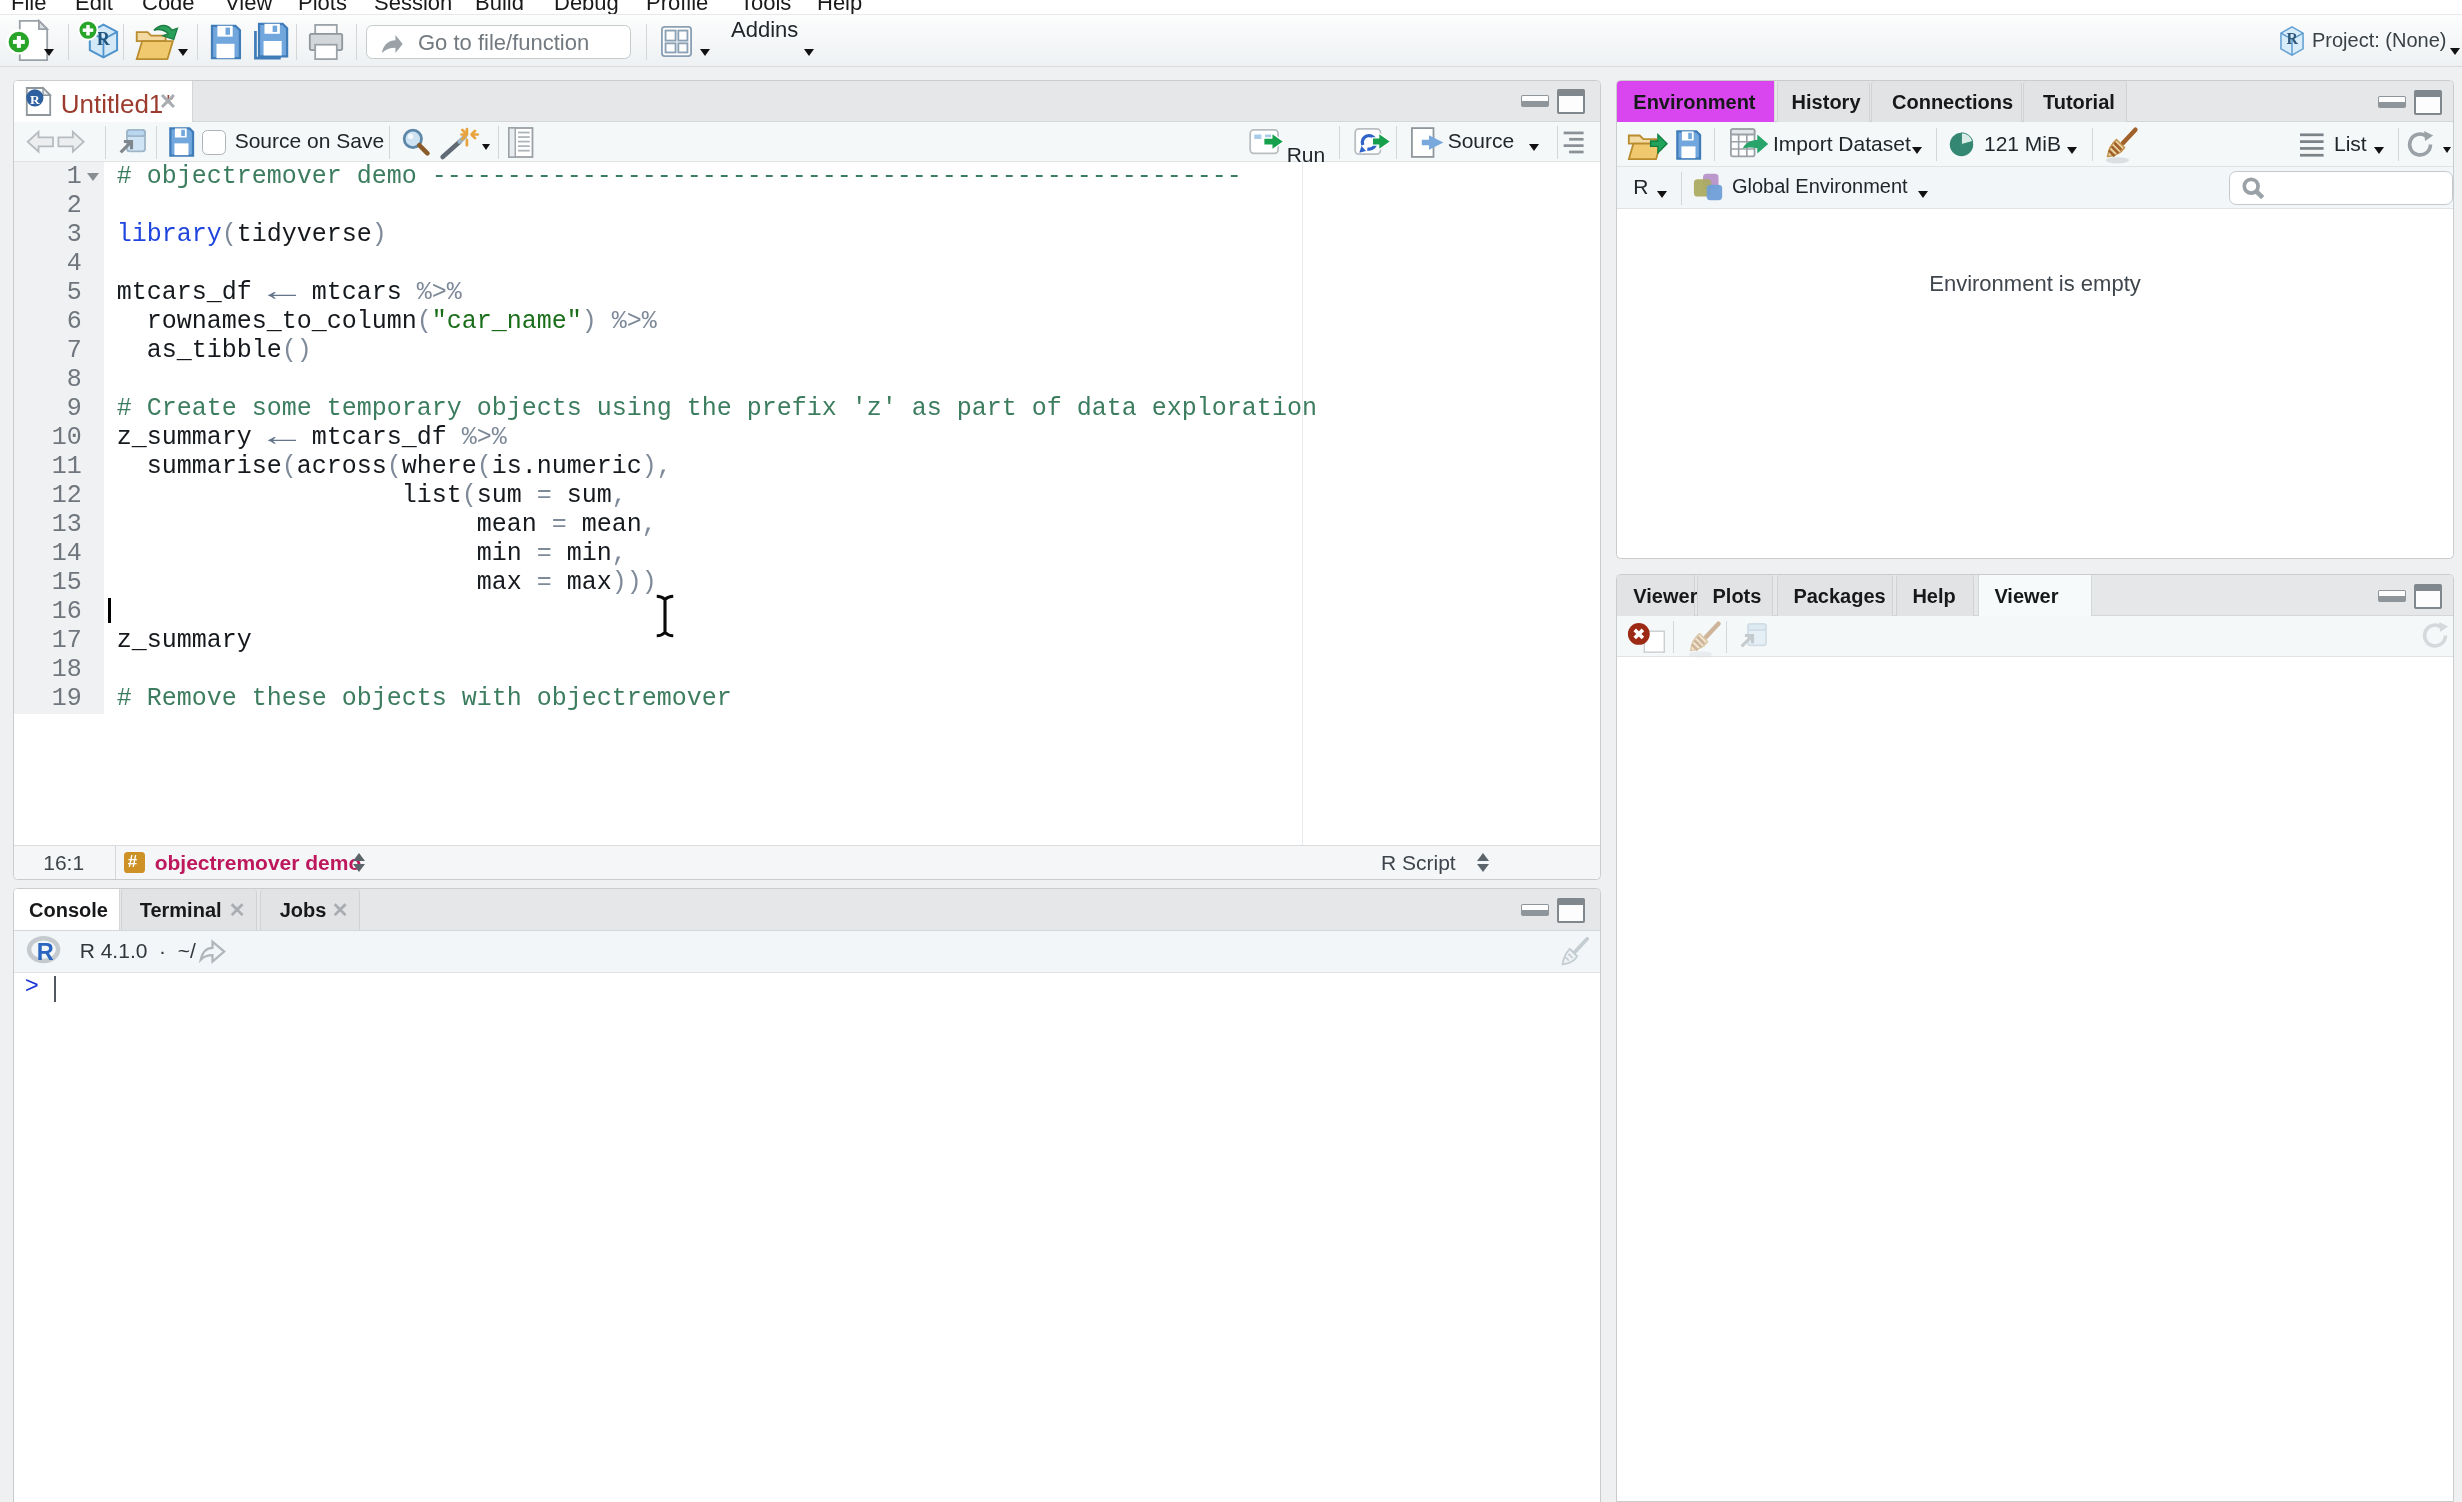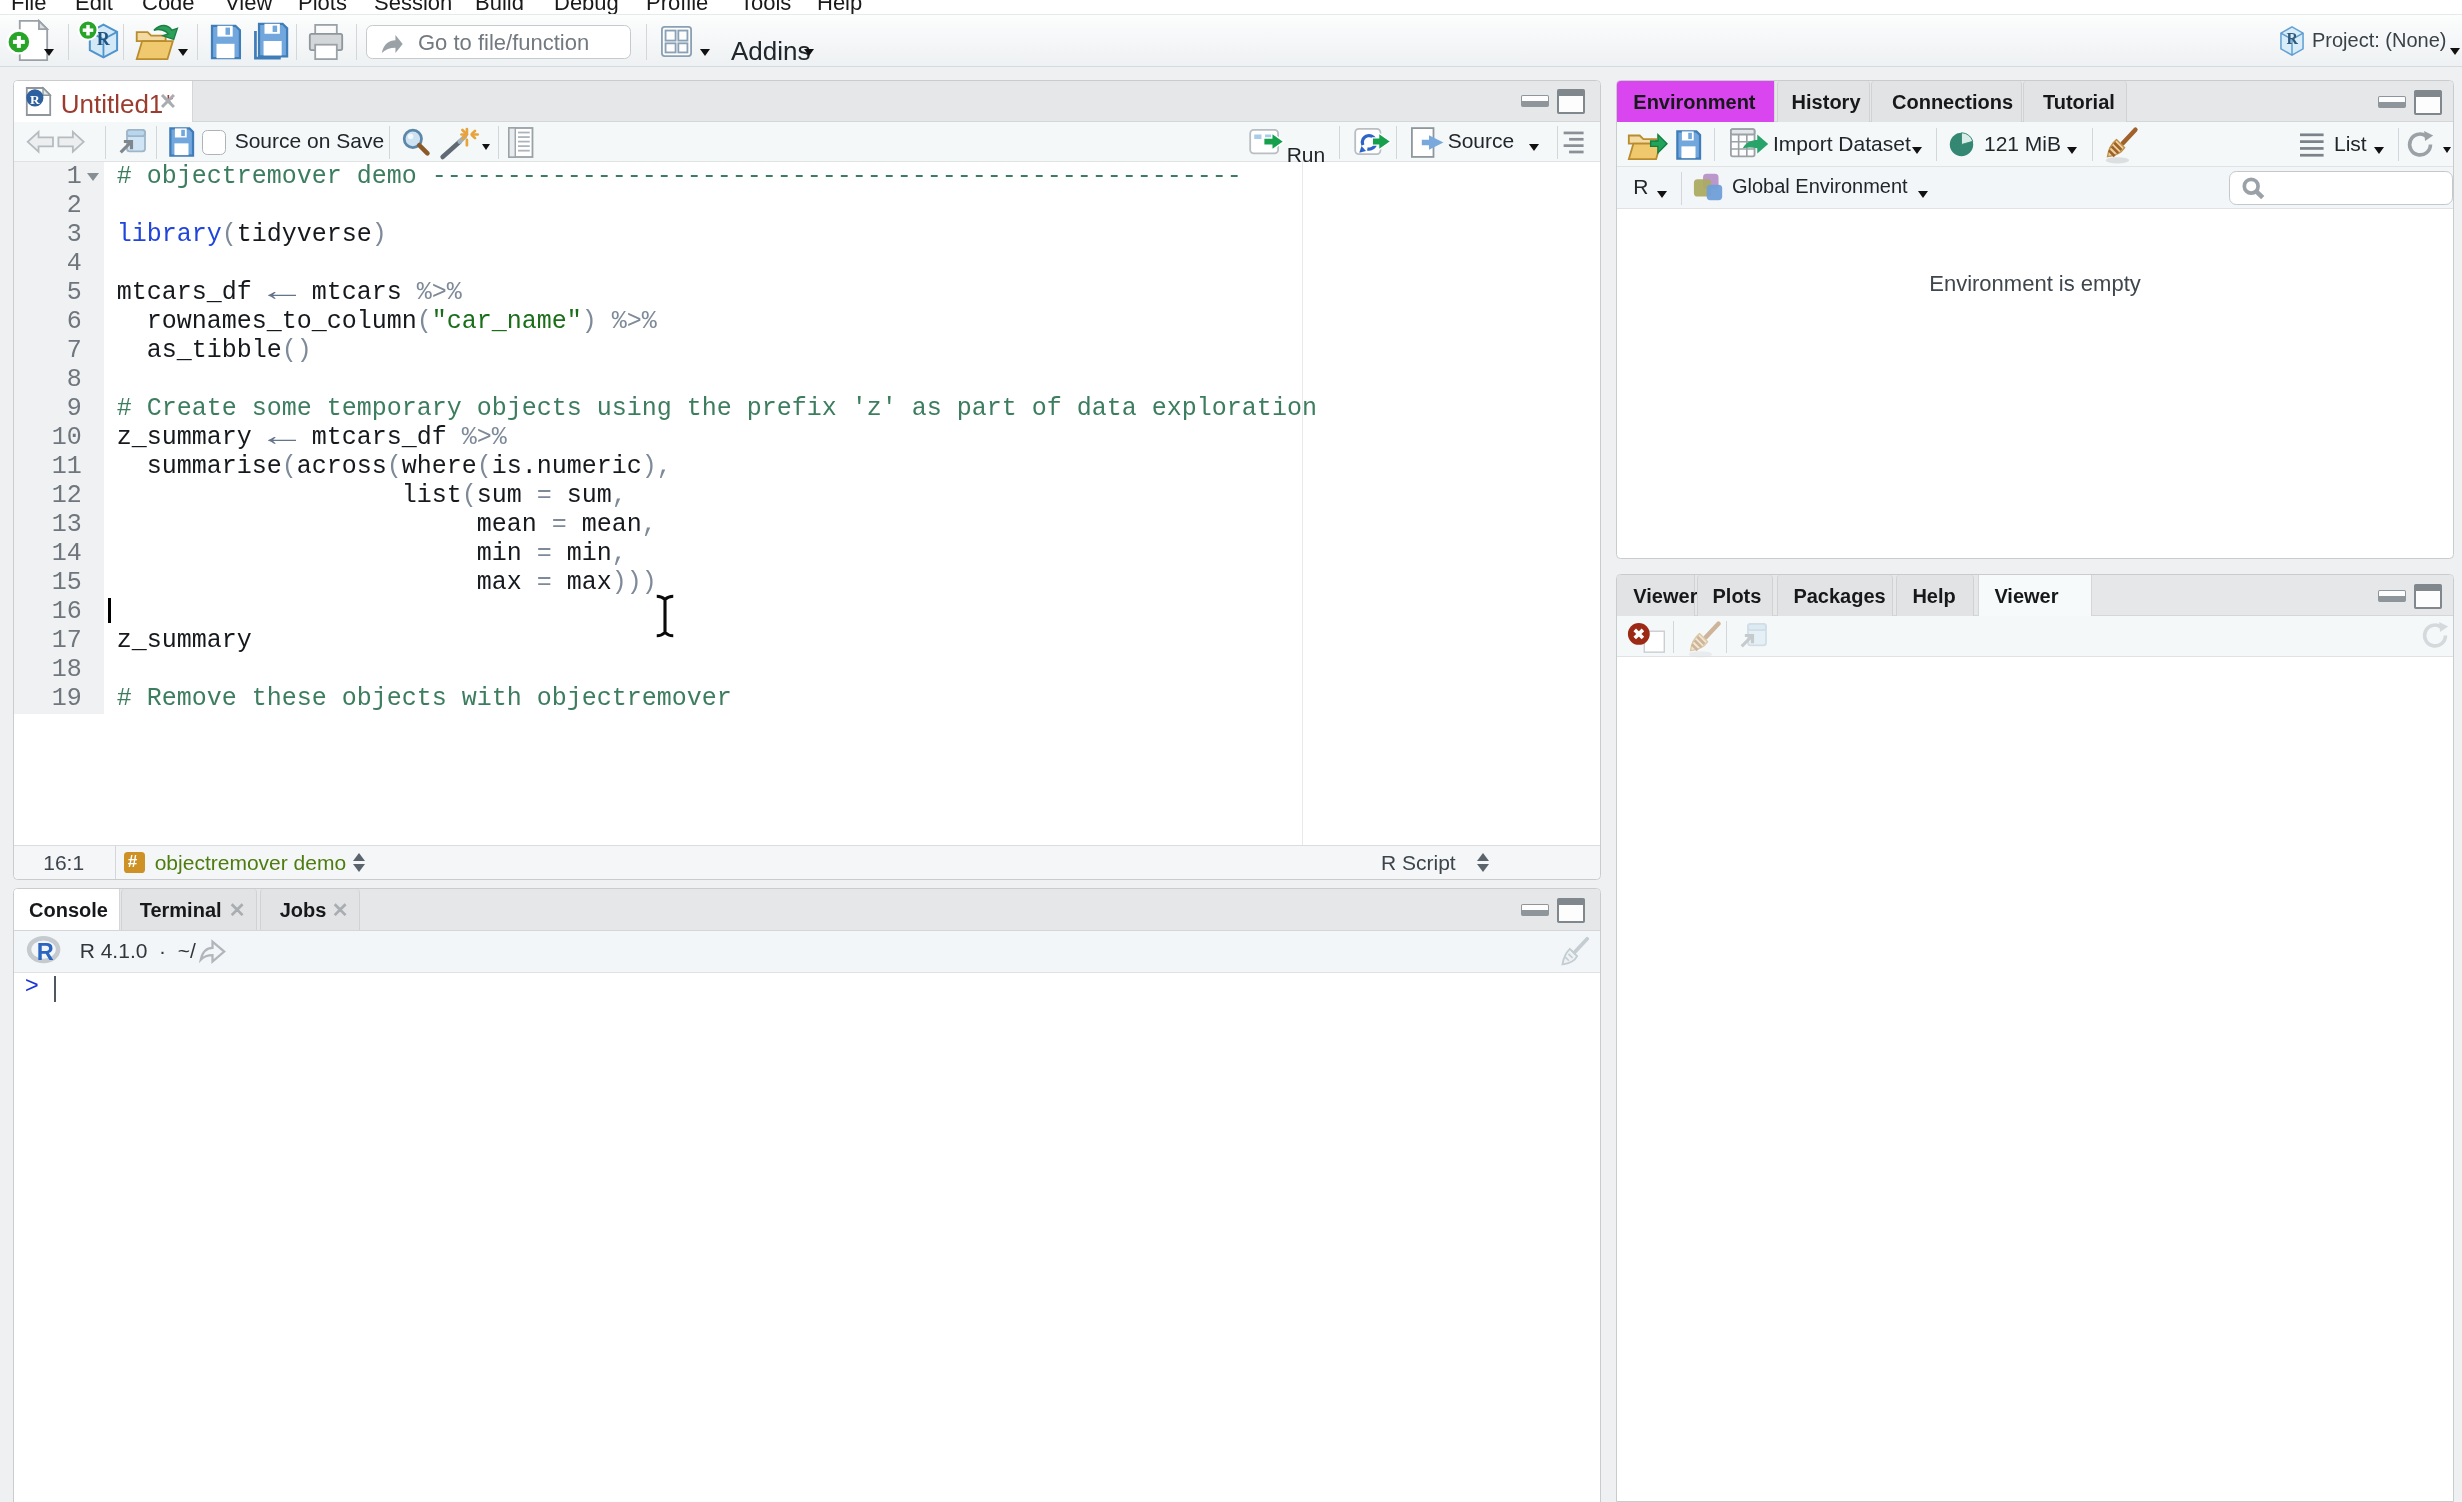--- a/index.html
+++ b/index.html
@@ -109,21 +109,21 @@
   <div class="sep" style="left:646px;top:9px;height:36px;"></div>
 
   <svg style="left:661px;top:11px;" width="31" height="31" viewBox="0 0 34 34">
     <rect x="1" y="1" width="32" height="32" rx="3" fill="#fdfdfd" stroke="#8aa0b4" stroke-width="2"></rect>
     <rect x="5" y="5" width="11" height="11" fill="none" stroke="#8aa0b4" stroke-width="2"></rect>
     <rect x="19" y="5" width="10" height="11" fill="none" stroke="#8aa0b4" stroke-width="2"></rect>
     <rect x="5" y="19" width="11" height="10" fill="none" stroke="#8aa0b4" stroke-width="2"></rect>
     <rect x="19" y="19" width="10" height="10" fill="none" stroke="#8aa0b4" stroke-width="2"></rect>
   </svg>
   <div class="dds" style="left:700px;top:34px;"></div>
-  <span class="abs ui" style="left:731px;top:21px;font-size:26px;">Addins</span>
+  <span class="abs ui" style="left:731px;top:2px;font-size:22px;">Addins</span>
   <div class="dds" style="left:804px;top:34px;"></div>
 
   <svg style="left:2277px;top:9px;" width="30" height="34" viewBox="0 0 38 42">
     <path d="M5 11 l14-8 14 8 v20 l-14 8 -14-8 z" fill="#d6ecfa" stroke="#5b9bd0" stroke-width="2" opacity="0.92"></path>
     <path d="M5 11 l14 8 14-8 M19 19 v20" fill="none" stroke="#5b9bd0" stroke-width="1.8"></path>
     <text x="12" y="25" font-size="20" font-weight="bold" fill="#31597c" font-family="Liberation Serif">R</text>
   </svg>
   <span class="abs" style="left:2312px;top:13.6px;font-size:20px;color:#3a4147;white-space:nowrap;">Project: (None)</span>
   <div class="dds" style="left:2450px;top:33px;"></div>
 </div>
@@ -279,21 +279,21 @@
   <svg style="left:640px;top:513px;" width="22" height="44" viewBox="0 0 24 48">
     <path d="M3 2.5 c4 0 6.5 1 9 3.5 c2.5-2.5 5-3.5 9-3.5 M12 6 v36 M3 45.5 c4 0 6.5-1 9-3.5 c2.5 2.5 5 3.5 9 3.5" fill="none" stroke="#0a0a0a" stroke-width="3.4"></path>
   </svg>
 
   <div class="abs" style="left:0;right:0;bottom:0;height:34px;background:#f4f6f7;border-top:0.9px solid #dadcdd;border-radius:0 0 4.5px 4.5px;">
     <span class="abs" style="left:18px;top:4.5px;width:64px;text-align:center;font-size:21px;color:#3d444b;">16:1</span>
     <div class="sep" style="left:101px;top:0;height:33px;"></div>
     <div class="abs" style="left:110px;top:6.4px;width:21px;height:21px;background:#ce9126;border-radius:3.6px;">
       <span class="abs" style="left:4.1px;top:-0.9px;color:#fff;font-weight:bold;font-size:17px;">#</span>
     </div>
-    <span class="abs" style="left:141px;top:4.5px;font-size:21px;color:#4d7c0f;">objectremover demo</span>
+    <span class="abs" style="left:141px;top:4.5px;font-size:21px;color:#be185d;font-weight:bold;">objectremover demo</span>
     <div class="abs" style="left:339px;top:7.3px;width:0;height:0;border-left:6.4px solid transparent;border-right:6.4px solid transparent;border-bottom:8.2px solid #5c646b;"></div>
     <div class="abs" style="left:339px;top:18px;width:0;height:0;border-left:6.4px solid transparent;border-right:6.4px solid transparent;border-top:8.2px solid #5c646b;"></div>
     <span class="abs" style="right:144px;top:4.5px;font-size:21px;color:#3d444b;">R Script</span>
     <div class="abs" style="right:111px;top:7.3px;width:0;height:0;border-left:6.4px solid transparent;border-right:6.4px solid transparent;border-bottom:8.2px solid #5c646b;"></div>
     <div class="abs" style="right:111px;top:18px;width:0;height:0;border-left:6.4px solid transparent;border-right:6.4px solid transparent;border-top:8.2px solid #5c646b;"></div>
   </div>
 </div>
 
 <div class="pane" style="left:12.7px;top:888px;width:1588px;height:615px;border-radius:4.5px 4.5px 0 0;">
   <div class="tabstrip" style="height:42px;">

